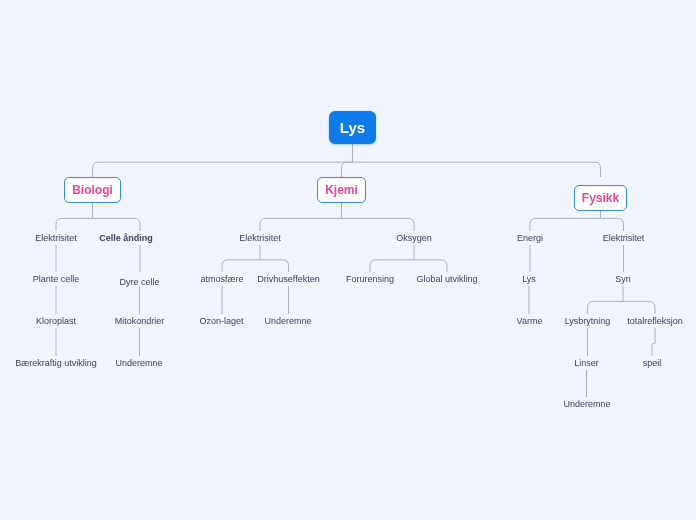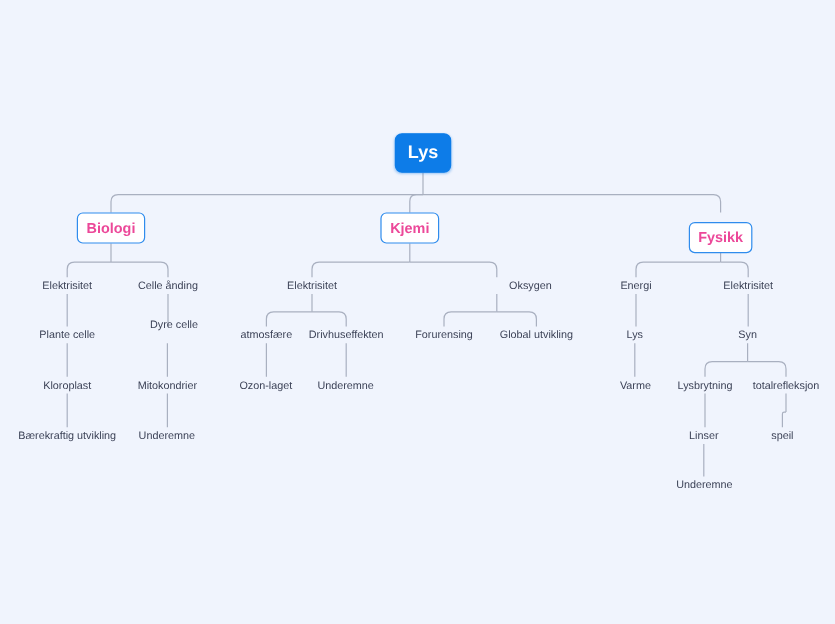--- a/index.html
+++ b/index.html
@@ -117,45 +117,45 @@
       </div>
       <div class="node level-branch" style="left: 317px; top: 177px; width: 49px;">
         <span>Kjemi</span>
       </div>
       <div class="node level-branch" style="left: 574px; top: 185px; width: 53px; text-align: center;">
         <span>Fysikk</span>
       </div>
       <div class="node level-leaf" style="left: 24px; top: 231px; width: 64px;">
         <span>Elektrisitet</span>
       </div>
-      <div class="node level-leaf" style="left: 110px; top: 231px; width: 60px;">
+      <div class="node level-leaf" style="left: 96px; top: 231px; width: 60px; font-weight: bold;">
         <span>Celle ånding</span>
       </div>
       <div class="node level-leaf" style="left: 27px; top: 272px; width: 58px;">
         <span>Plante celle</span>
       </div>
-      <div class="node level-leaf" style="left: 114px; top: 263px; width: 51px; justify-content: flex-end;">
+      <div class="node level-leaf" style="left: 114px; top: 275px; width: 51px;">
         <span>Dyre celle</span>
       </div>
       <div class="node level-leaf" style="left: 31px; top: 314px; width: 50px;">
         <span>Kloroplast</span>
       </div>
       <div class="node level-leaf" style="left: 108px; top: 314px; width: 63px;">
         <span>Mitokondrier</span>
       </div>
       <div class="node level-leaf" style="left: 14px; top: 356px; width: 84px;">
         <span>Bærekraftig utvikling</span>
       </div>
       <div class="node level-leaf" style="left: 112px; top: 356px; width: 54px;">
         <span>Underemne</span>
       </div>
       <div class="node level-leaf" style="left: 226px; top: 231px; width: 68px;">
         <span>Elektrisitet</span>
       </div>
-      <div class="node level-leaf" style="left: 393px; top: 231px; width: 42px; margin-left: 28px;">
+      <div class="node level-leaf" style="left: 393px; top: 231px; width: 42px;">
         <span>Oksygen</span>
       </div>
       <div class="node level-leaf" style="left: 197px; top: 272px; width: 50px;">
         <span>atmosfære</span>
       </div>
       <div class="node level-leaf" style="left: 251px; top: 272px; width: 75px;">
         <span>Drivhuseffekten</span>
       </div>
       <div class="node level-leaf" style="left: 196px; top: 314px; width: 51px;">
         <span>Ozon-laget</span>

